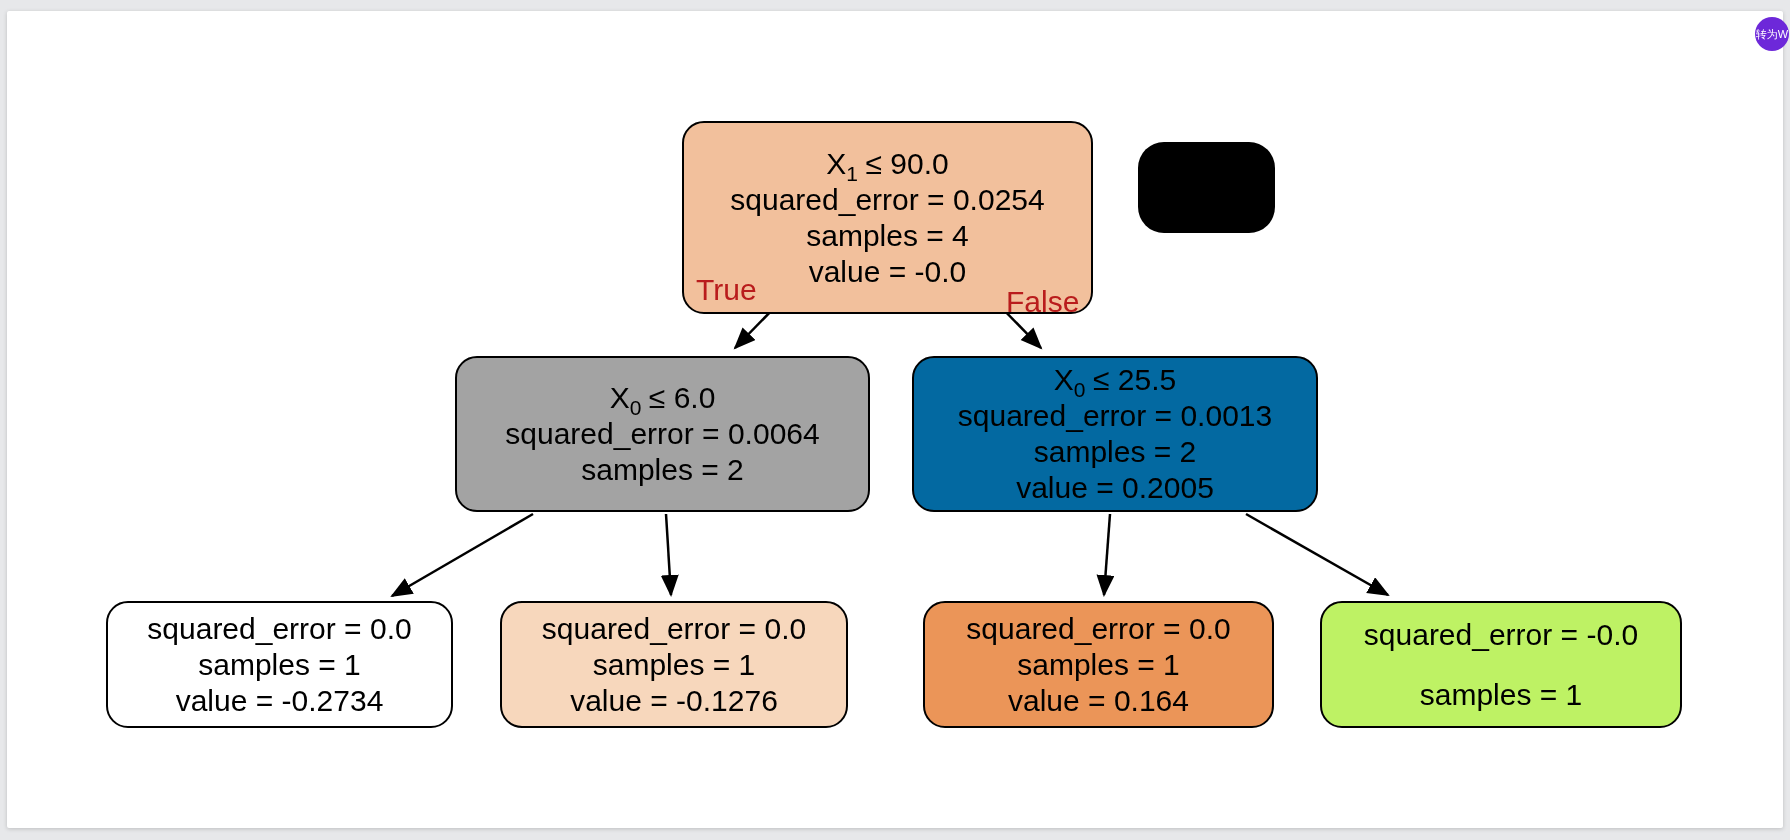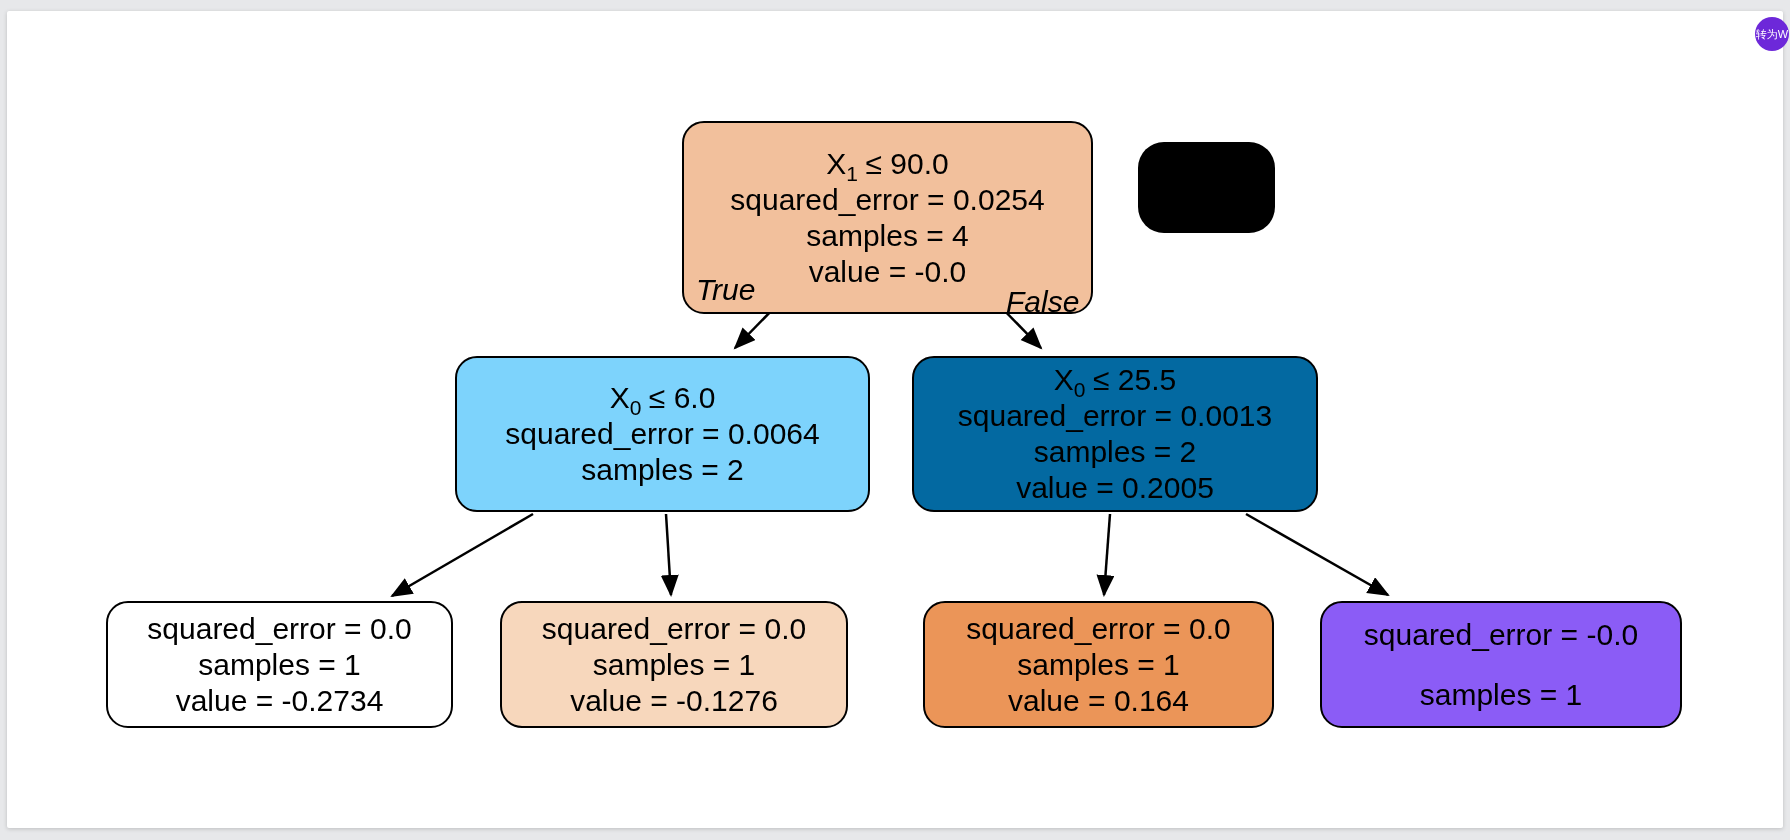--- a/index.html
+++ b/index.html
@@ -16,21 +16,21 @@
   .edges{position:absolute;left:0;top:0;width:1790px;height:840px;pointer-events:none;}
   .node{
     position:absolute;box-sizing:border-box;
     border:2.5px solid #000;border-radius:22px;
     display:flex;flex-direction:column;justify-content:center;align-items:center;
     font-size:30px;line-height:36px;color:#000;text-align:center;white-space:nowrap;
   }
   .node sub{font-size:70%;line-height:0;}
   .node .cmp{margin-left:0.25em;}
   .edge-label{
-    position:absolute;font-size:30px;color:#000000;font-style:italic;
+    position:absolute;font-size:30px;color:#b91c1c;
   }
   .blackbox{
     position:absolute;left:1138px;top:142px;width:137px;height:91px;
     border-radius:26px;
   }
   
   .n-root{left:682px;top:109px;width:411px;height:193px;margin-top:12px;}
   .n-l   {left:455px;top:356px;width:415px;height:156px;}
   .n-r   {left:912px;top:356px;width:406px;height:156px;}
   .n-l1  {left:106px;top:601px;width:347px;height:127px;}
@@ -69,21 +69,21 @@
   <div class="line">squared_error = 0.0254</div>
   <div class="line">samples = 4</div>
   <div class="line">value = -0.0</div>
 </div>
 
 <div class="blackbox" style="background: rgb(0, 0, 0);"></div>
 
 <div class="edge-label lbl-true">True</div>
 <div class="edge-label lbl-false">False</div>
 
-<div class="node n-l" style="background: #7dd3fc;">
+<div class="node n-l" style="background: #a3a3a3;">
   <div class="line"><span>X</span><sub>0</sub><span class="cmp">≤ 6.0</span></div>
   <div class="line">squared_error = 0.0064</div>
   <div class="line">samples = 2</div>
 </div>
 
 <div class="node n-r" style="background: #0369a1;">
   <div class="line"><span>X</span><sub>0</sub><span class="cmp">≤ 25.5</span></div>
   <div class="line">squared_error = 0.0013</div>
   <div class="line">samples = 2</div>
   <div class="line">value = 0.2005</div>
@@ -100,18 +100,18 @@
   <div class="line">samples = 1</div>
   <div class="line">value = -0.1276</div>
 </div>
 
 <div class="node n-l3" style="background: rgb(235, 149, 88);">
   <div class="line">squared_error = 0.0</div>
   <div class="line">samples = 1</div>
   <div class="line">value = 0.164</div>
 </div>
 
-<div class="node n-l4" style="background: #8b5cf6; gap: 24px;">
+<div class="node n-l4" style="background: #bef264; gap: 24px;">
   <div class="line">squared_error = -0.0</div>
   <div class="line">samples = 1</div>
 </div>
 
 <div class="badge" style="background: #6d28d9;">转为W</div>
 
 </body></html>

